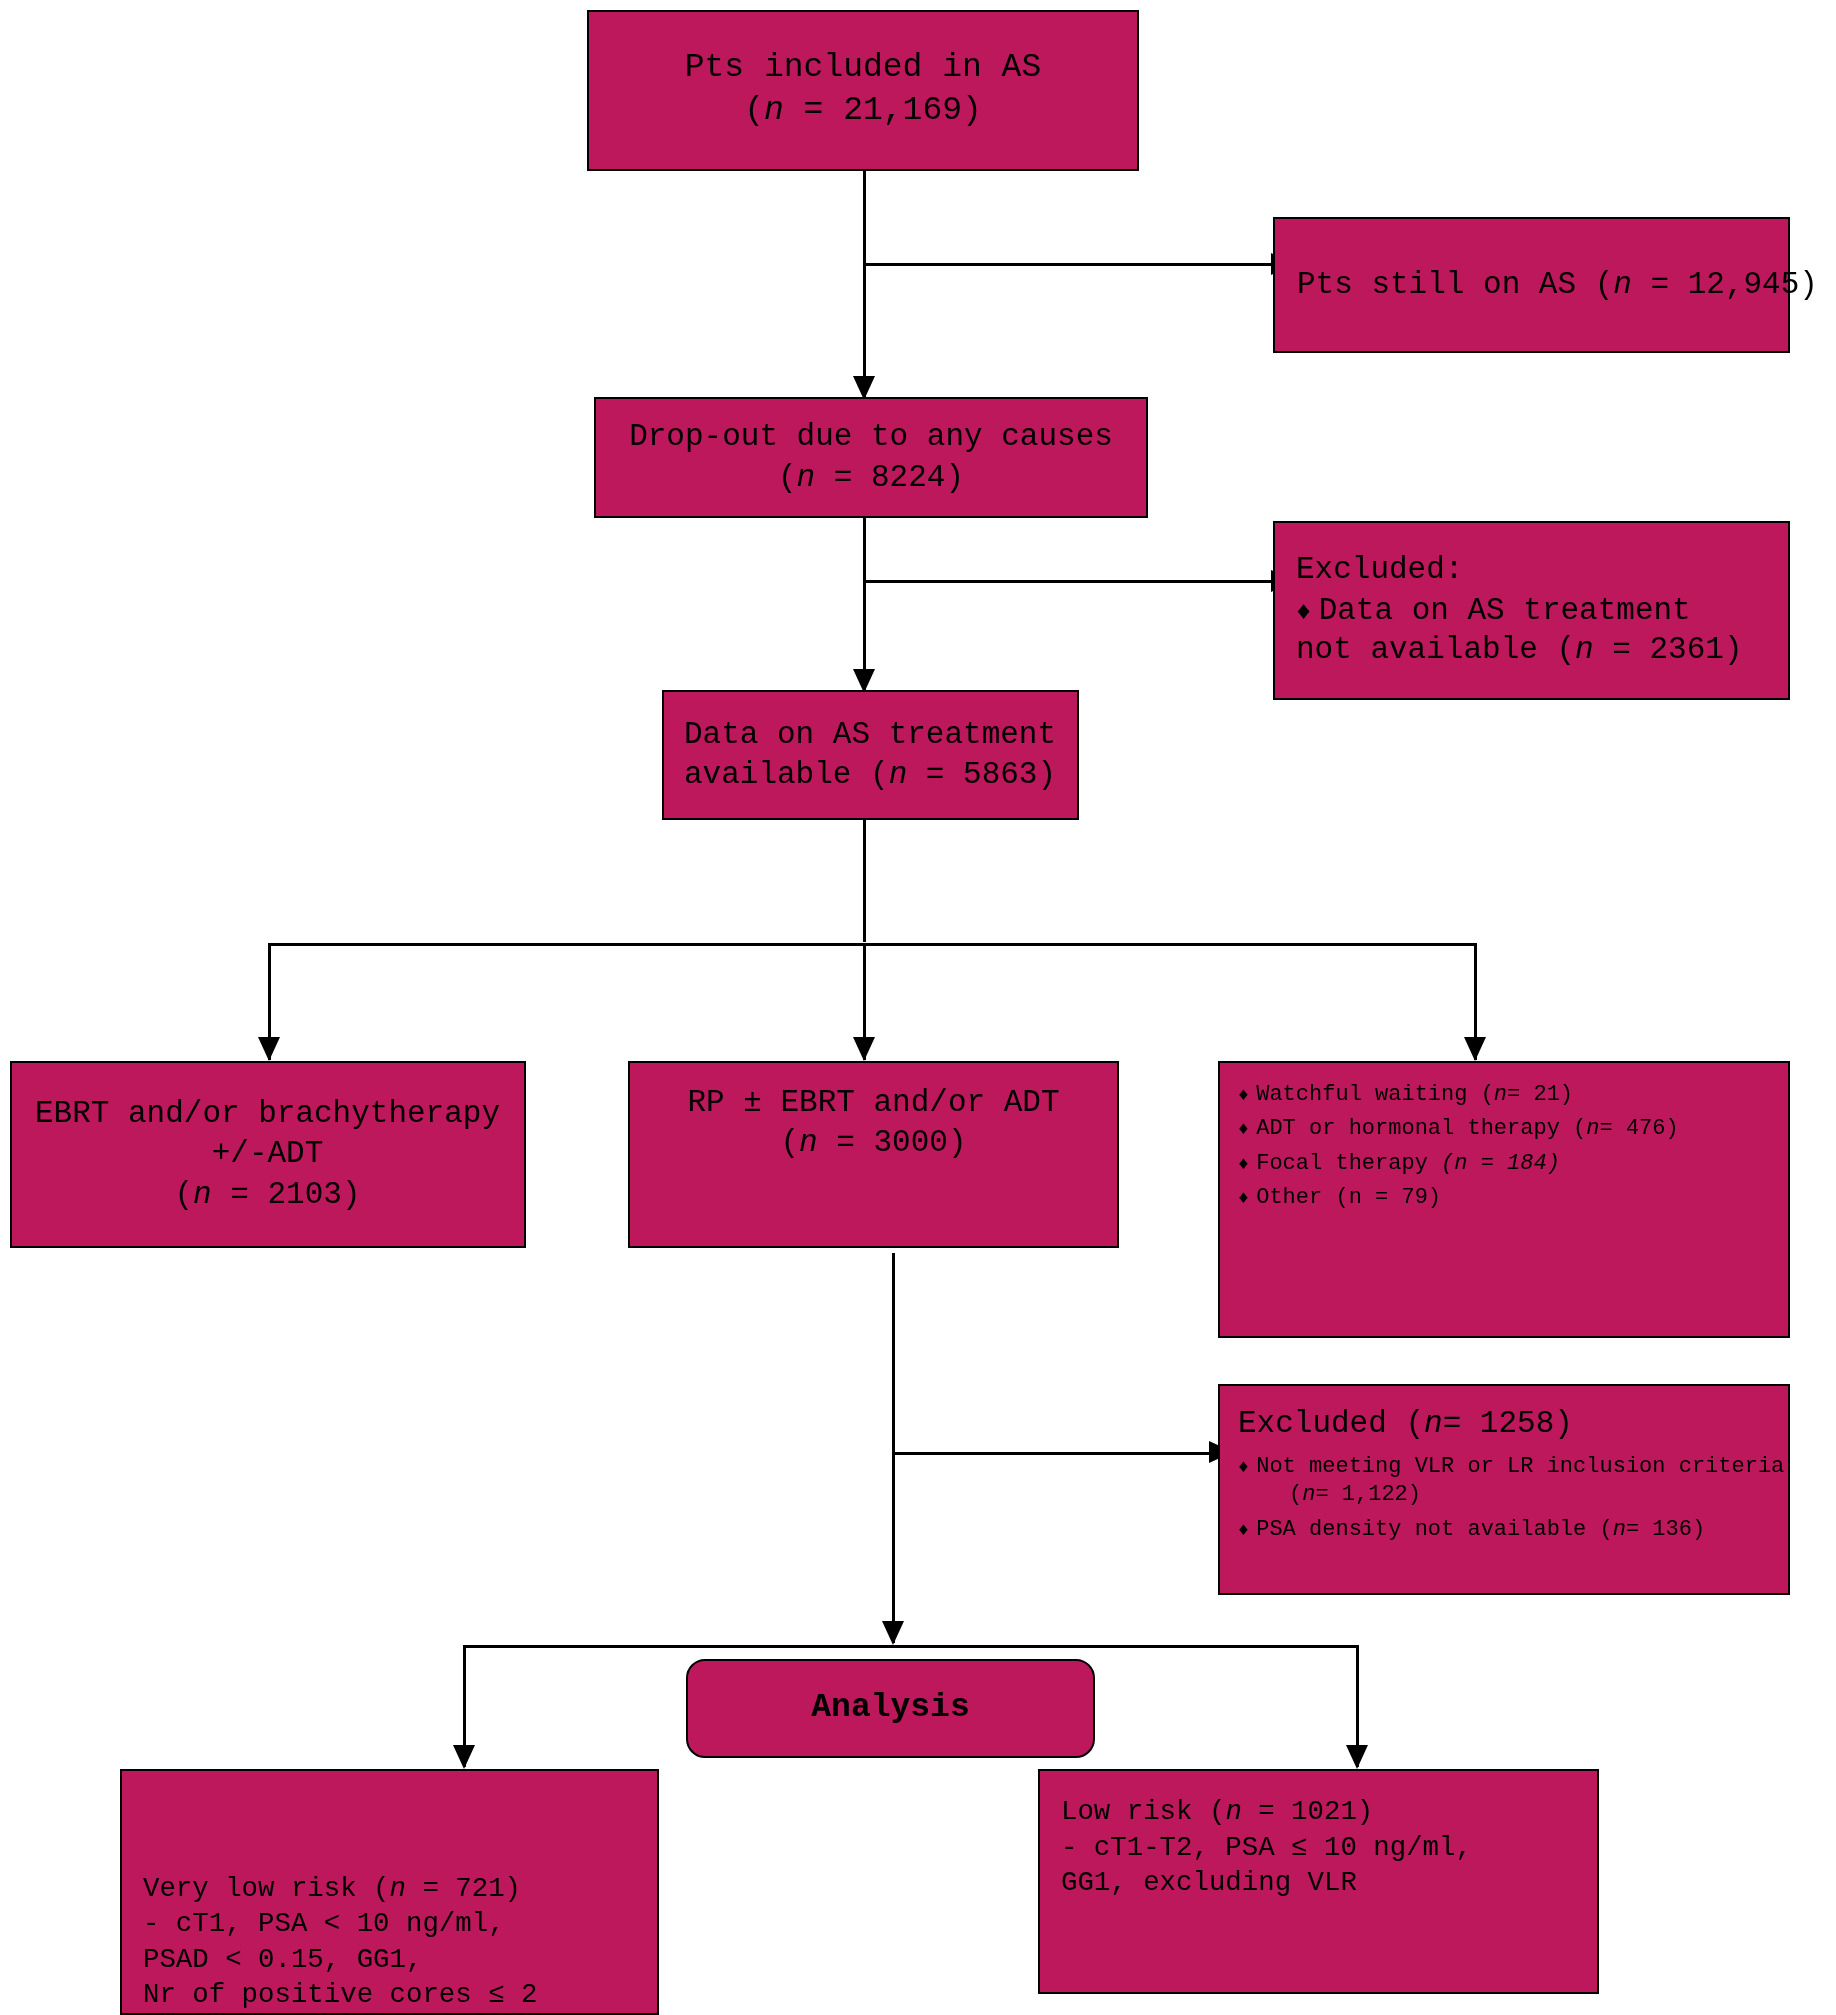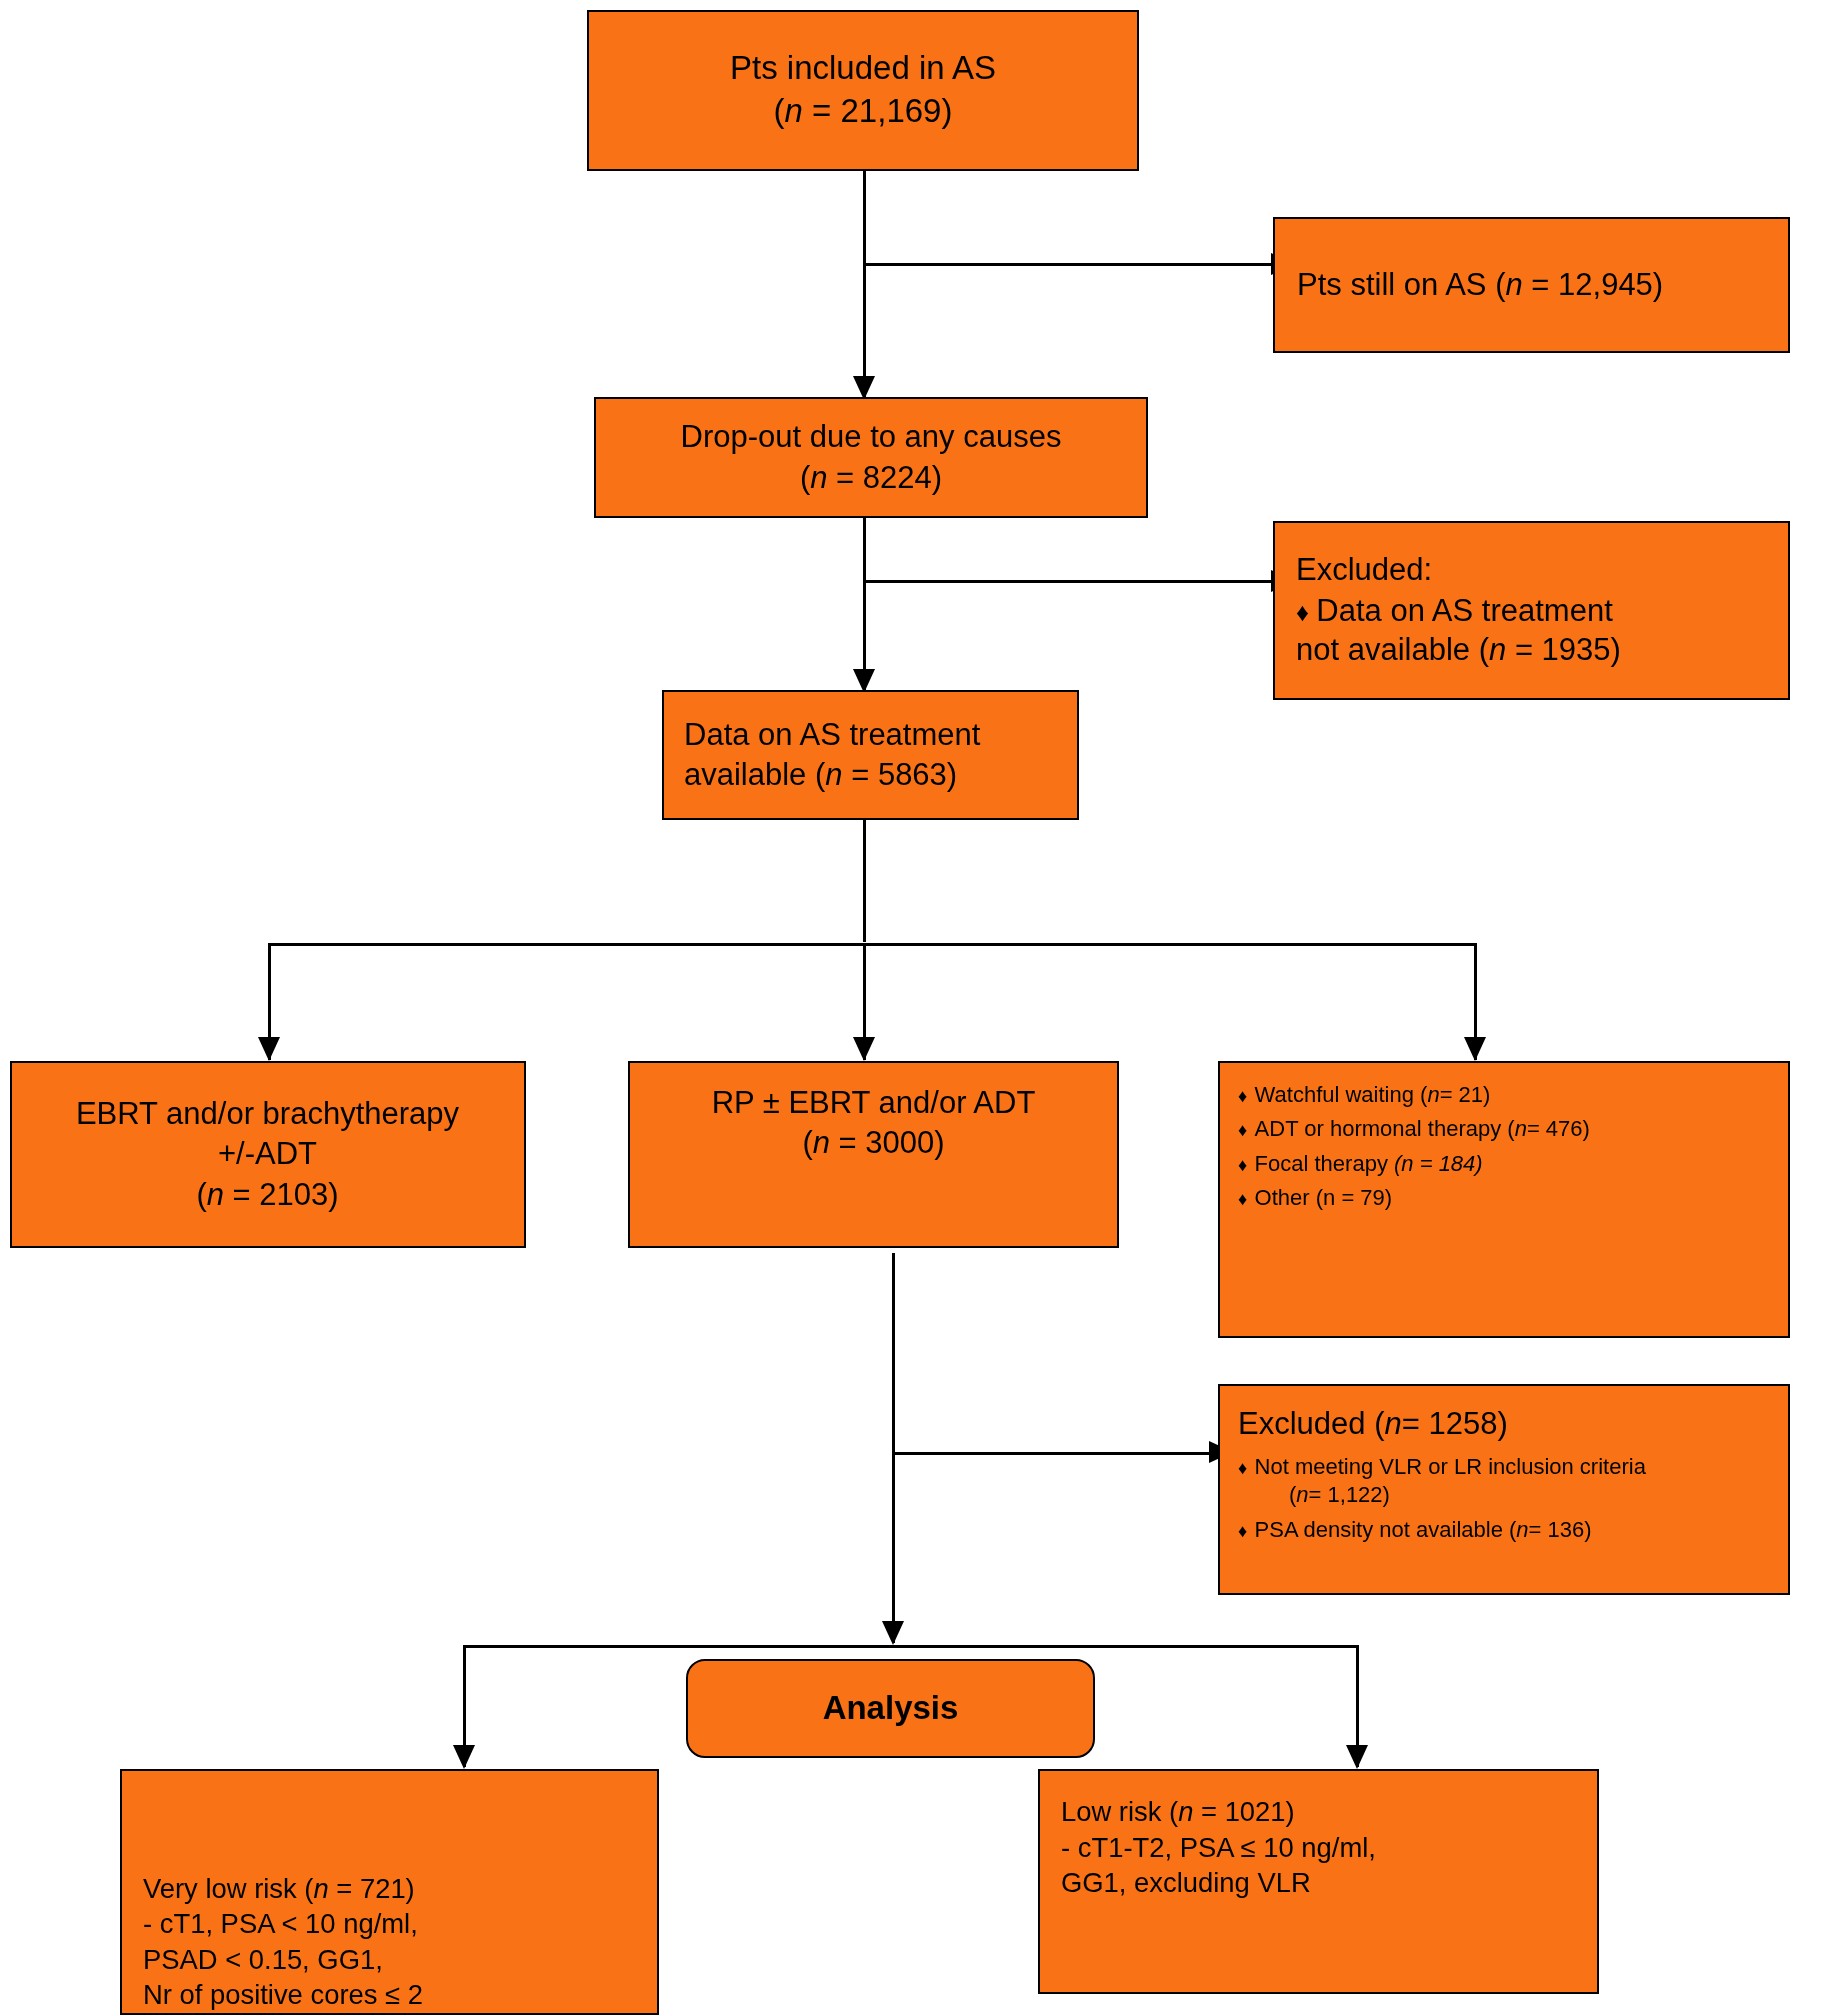--- a/index.html
+++ b/index.html
@@ -8,26 +8,27 @@
     position:relative;
     width:1837px;
     height:2015px;
     background:#ffffff;
     overflow:hidden;
   }
   
   .node{
     position:absolute;
     box-sizing:border-box;
-    background:#f97316;
+    background:#be185d;
     border:2.6px solid #000000;
     display:flex;
     flex-direction:column;
     justify-content:center;
     z-index:3;
+    font-family:Liberation Mono, monospace;
   }
   .node.rounded{
     border-radius:19px;
   }
   .node .line{
     display:block;
     white-space:nowrap;
     line-height:1.30;
   }
   .ctr{text-align:center;}
@@ -123,21 +124,21 @@
     <span class="line f-lg">Drop-out due to any causes</span>
     <span class="line f-lg"><span>(</span><span class="it">n</span><span> = 8224)</span></span>
   </div>
 
   <div class="node lft" style="left:1273px; top:521px; width:517px; height:179px; padding:0 21px;">
     <span class="line f-lg">Excluded:</span>
     <span class="bullet-line f-lg">
         <span class="di">♦</span>
         <span>Data on AS treatment</span>
       </span>
-    <span class="line f-lg"><span>not available (</span><span class="it">n</span><span> = 1935)</span></span>
+    <span class="line f-lg"><span>not available (</span><span class="it">n</span><span> = 2361)</span></span>
   </div>
 
   <div class="node lft" style="left:662px; top:690px; width:417px; height:130px; padding:0 20px;">
     <span class="line f-lg">Data on AS treatment</span>
     <span class="line f-lg"><span>available (</span><span class="it">n</span><span> = 5863)</span></span>
   </div>
 
   <div class="node ctr" style="left:9.5px; top:1061px; width:516px; height:187px; padding:0 11.6px;">
     <span class="line f-lg">EBRT and/or brachytherapy</span>
     <span class="line f-lg">+/-ADT</span>

